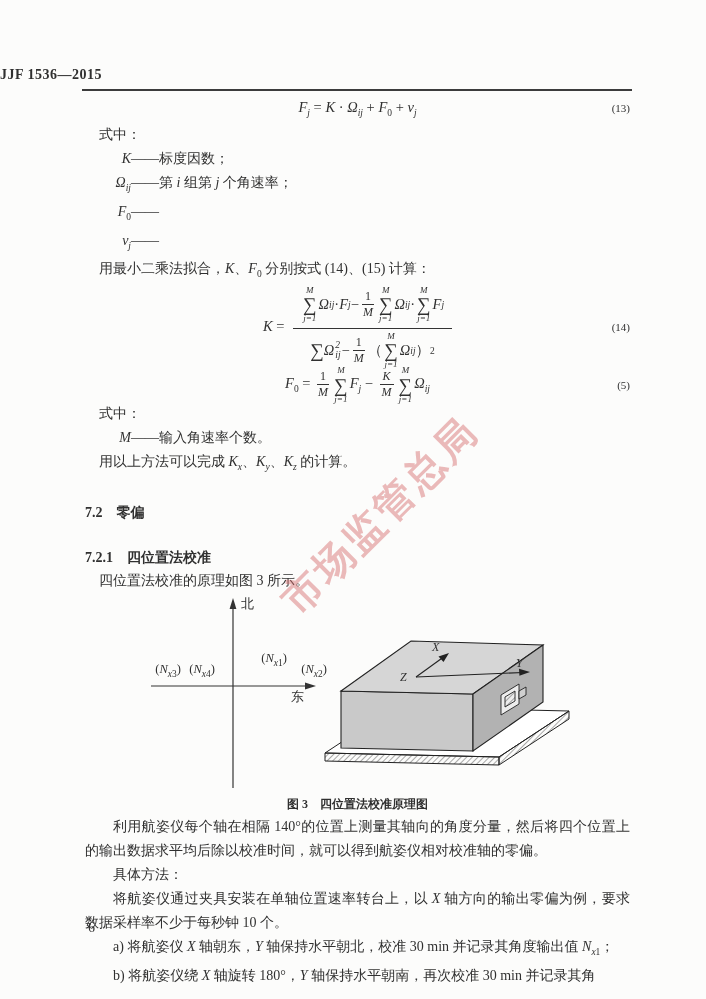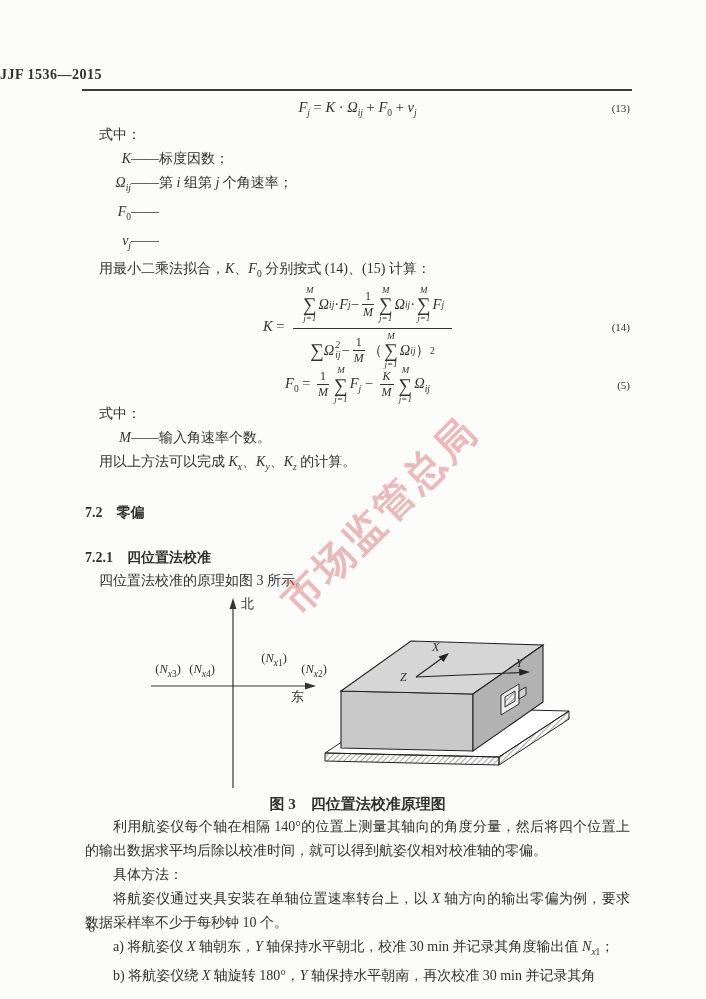--- a/index.html
+++ b/index.html
@@ -26,21 +26,21 @@
   .bigfrac>.bnum{border-bottom:1.5px solid #333;padding:1px 8px 4px;display:flex;align-items:center;}
   .bigfrac>.bden{padding-top:3px;display:flex;align-items:center;}
   .ss2{display:inline-flex;flex-direction:column;align-items:flex-start;vertical-align:middle;line-height:1;font-size:9.5px;font-style:italic;margin:0 1px;}
   
   .bodyline{line-height:24px;text-indent:1em;}
   .defrow{display:flex;line-height:24px;}
   .defterm{min-width:46px;text-align:right;}
   .defdef{flex:1;}
   .h2{font-weight:bold;line-height:22px;margin-top:23px;}
   .para{line-height:24px;text-align:justify;text-indent:2em;}
-  .figcap{text-align:center;font-weight:bold;font-size:15px;line-height:22px;}
+  .figcap{text-align:center;font-weight:bold;font-size:12px;line-height:22px;}
   .pagenum{position:absolute;left:88px;top:920px;font-size:14px;}
   
   .diagram{position:relative;height:198px;margin-top:2px;}
   .diagram svg{position:absolute;left:0;top:0;}
   .dlabel{position:absolute;font-size:13px;line-height:14px;}
   .nlabel{position:absolute;width:42px;text-align:right;font-size:12.5px;line-height:14px;}
   .axlabel{position:absolute;font-size:12px;font-style:italic;line-height:12px;}
   
   .watermark{position:absolute;left:205px;top:488px;width:350px;text-align:center;
      font-size:40px;font-weight:bold;letter-spacing:3px;color:rgba(212,104,104,0.45);

